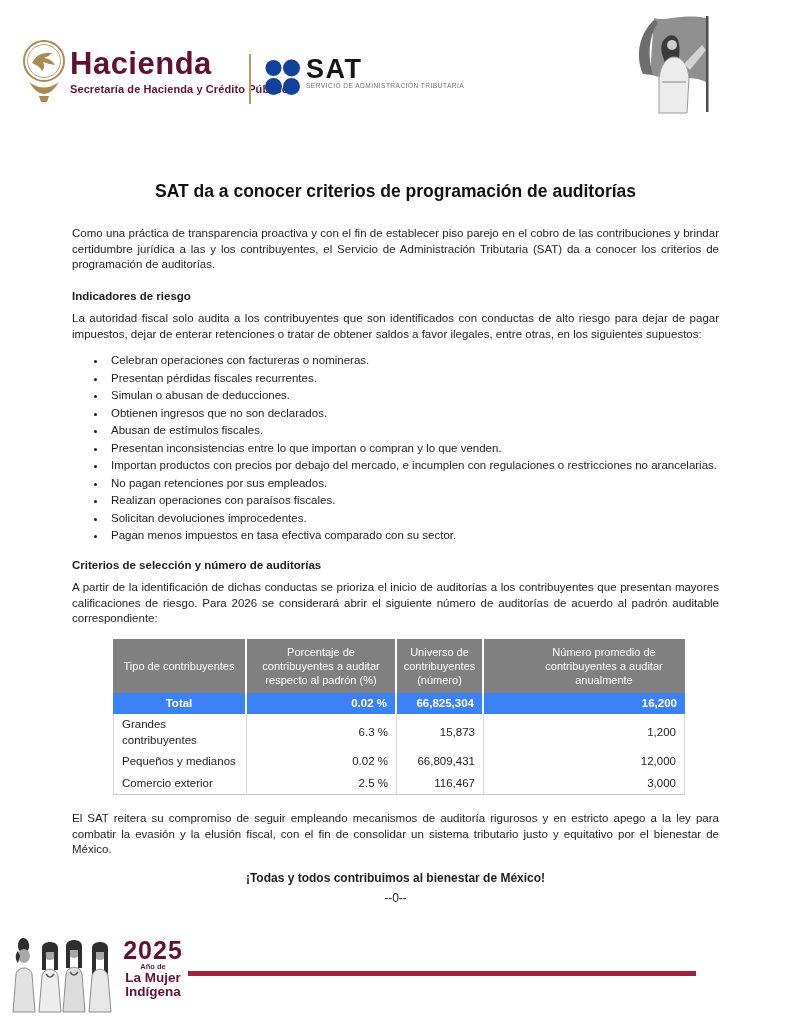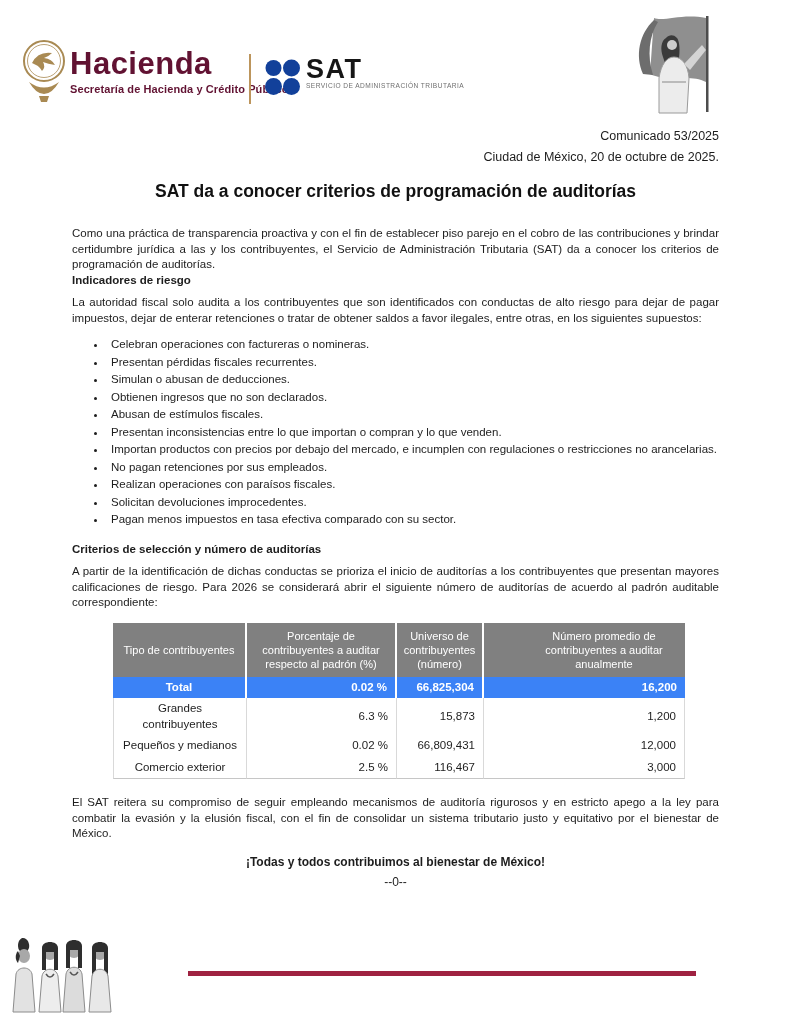--- a/index.html
+++ b/index.html
@@ -19,21 +19,21 @@
   .sat-circles { position:absolute; left:0; top:3px; }
   .sat-word { position:absolute; left:42px; top:-2px; font-size:27px; font-weight:800; color:#161616; letter-spacing:1.5px; }
   .sat-sub { position:absolute; left:42px; top:26px; width:170px; font-size:6.6px; color:#6f6f6f; letter-spacing:0.45px; white-space:nowrap; }
   .flag-illus { position:absolute; left:610px; top:12px; }
   
   .meta-block { position:absolute; right:72px; top:126px; text-align:right; font-size:12.5px; line-height:21px; color:#1d1d1d; }
   .doc-title { position:absolute; left:0; right:0; top:181px; text-align:center; font-size:17.5px; font-weight:700; color:#111; }
   
   .content { position:absolute; left:72px; top:226px; width:647px; font-size:11.5px; line-height:15.5px; }
   .content p { text-align:justify; }
-  .p-intro { }
+  .p-intro { margin-bottom:16px; }
   .sec-heading { font-size:11.5px; font-weight:700; margin-bottom:7px; }
   .p-risk { margin-bottom:11px; }
   ul.risk-list { list-style:disc; padding-left:35px; margin-bottom:15px; }
   ul.risk-list li { margin-bottom:3px; line-height:14.5px; text-align:justify; padding-left:4px; }
   .p-criteria { margin-bottom:12px; }
   
   .audit-table { width:572px; margin-left:41px; border-collapse:separate; border-spacing:0; }
   .audit-table th {
     background:#808080; color:#fff; font-weight:400; font-size:11px; line-height:14px;
     text-align:center; vertical-align:middle; padding:4px 5px; height:54px;
@@ -43,21 +43,21 @@
   .audit-table tr.total-row td {
     background:#3b82f6; color:#fff; font-weight:700; font-size:11.5px;
     padding:3px 8px; height:20px; border-right:2px solid #fff;
   }
   .audit-table tr.total-row td:first-child { text-align:center; }
   .audit-table tr.total-row td:last-child { border-right:none; }
   .audit-table tbody td {
     font-size:11.5px; padding:3px 8px; height:21px; background:#fff;
     border-right:1px solid #d9d9d9;
   }
-  .audit-table tbody td:first-child { border-left:1px solid #d9d9d9; text-align:center; }
+  .audit-table tbody td:first-child { border-left:1px solid #d9d9d9; text-align:left; }
   .audit-table tbody tr:last-child td { border-bottom:1px solid #c6c6c6; }
   .num-cell { text-align:right; }
   .tbl-wrap { margin-bottom:16px; }
   
   .p-closing { margin-bottom:13px; }
   .slogan { text-align:center !important; font-weight:700; font-size:12px; margin-bottom:5px; }
   .end-mark { text-align:center !important; font-size:12px; }
   
   .footer-illus { position:absolute; left:8px; top:936px; }
   .footer-year-block { position:absolute; left:120px; top:939px; width:66px; text-align:center; color:#611232; }
@@ -103,24 +103,20 @@
       <path d="M96 6 C72 1 54 10 44 6 L40 62 C58 71 80 61 96 70 Z" fill="#8f8f8f"></path>
       <path d="M44 8 C29 22 25 44 33 62 L43 63 C37 44 39 24 48 10 Z" fill="#6d6d6d"></path>
       <path d="M56 26 C51 29 50 37 53 45 L58 60 L66 60 C70 48 71 31 67 26 C63 22 59 23 56 26 Z" fill="#3a3a3a"></path>
       <circle cx="62" cy="33" r="5" fill="#cdcdcd"></circle>
       <path d="M49 66 C51 52 57 45 64 45 C72 45 78 53 79 66 L77 101 L49 101 Z" fill="#ececec" stroke="#9a9a9a" stroke-width="1"></path>
       <path d="M74 52 L92 33 L96 38 L80 58 Z" fill="#d4d4d4"></path>
       <path d="M52 70 L76 70" stroke="#aaaaaa" stroke-width="1.5" fill="none"></path>
     </svg>
   </div>
 
-  <div class="meta-block">
-    <div>Comunicado 53/2025</div>
-    <div>Ciudad de México, 20 de octubre de 2025.</div>
-  </div>
   <div class="doc-title">SAT da a conocer criterios de programación de auditorías</div>
 
   <div class="content">
     <p class="p-intro">Como una práctica de transparencia proactiva y con el fin de establecer piso parejo en el cobro de las contribuciones y brindar certidumbre jurídica a las y los contribuyentes, el Servicio de Administración Tributaria (SAT) da a conocer los criterios de programación de auditorías.</p>
 
     <div class="sec-heading">Indicadores de riesgo</div>
     <p class="p-risk">La autoridad fiscal solo audita a los contribuyentes que son identificados con conductas de alto riesgo para dejar de pagar impuestos, dejar de enterar retenciones o tratar de obtener saldos a favor ilegales, entre otras, en los siguientes supuestos:</p>
 
     <ul class="risk-list">
       <li>Celebran operaciones con factureras o nomineras.</li>
@@ -201,15 +197,21 @@
       <path d="M38 38 Q42 44 46 38" stroke="#555" stroke-width="1.5" fill="none"></path>
       <ellipse cx="66" cy="14" rx="7" ry="8" fill="#a8a8a8"></ellipse>
       <path d="M58 10 C58 2 74 2 74 10 L74 32 L70 32 L70 14 L62 14 L62 32 L58 32 Z" fill="#2e2e2e"></path>
       <path d="M55 76 L58 38 C60 29 72 29 74 38 L77 76 Z" fill="#dcdcdc" stroke="#8c8c8c" stroke-width="1"></path>
       <path d="M62 36 Q66 42 70 36" stroke="#555" stroke-width="1.5" fill="none"></path>
       <ellipse cx="92" cy="16" rx="7" ry="8" fill="#a8a8a8"></ellipse>
       <path d="M84 12 C84 4 100 4 100 12 L100 40 L96 40 L96 16 L88 16 L88 40 L84 40 Z" fill="#2e2e2e"></path>
       <path d="M81 76 L84 40 C86 31 98 31 100 40 L103 76 Z" fill="#e8e8e8" stroke="#8c8c8c" stroke-width="1"></path>
     </svg>
   </div>
+  <div class="footer-year-block">
+    <div class="footer-year">2025</div>
+    <div class="footer-year-label">Año de</div>
+    <div class="footer-theme">La Mujer</div>
+    <div class="footer-theme">Indígena</div>
+  </div>
   <div class="footer-rule"></div>
 
 </div>
 
 </body></html>

